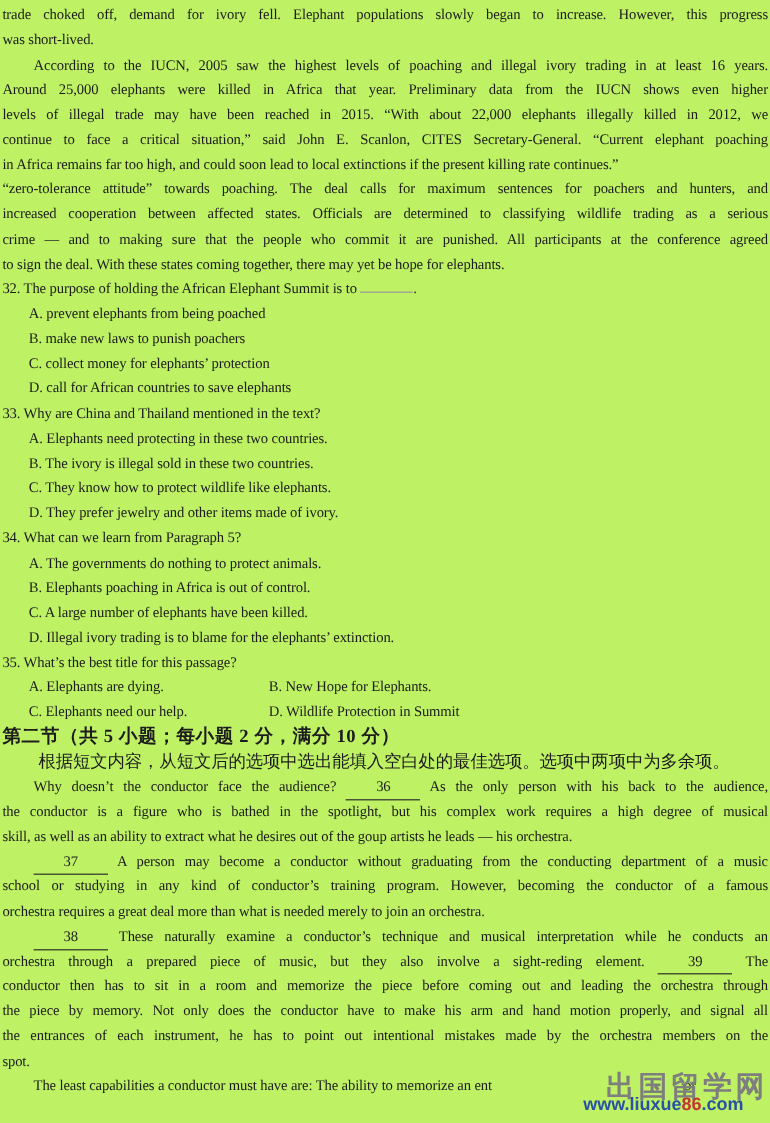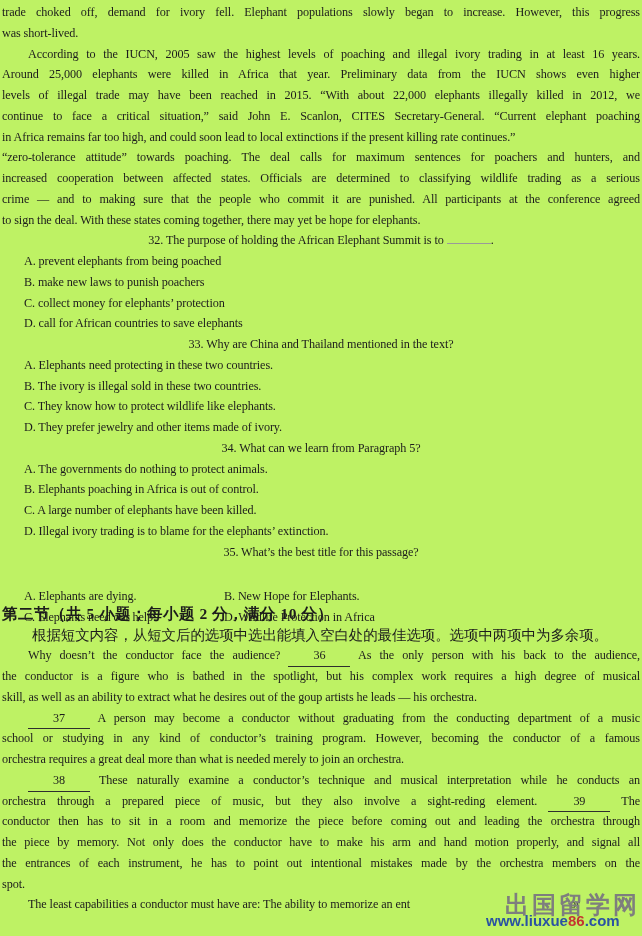--- a/index.html
+++ b/index.html
@@ -5,24 +5,24 @@
   html,body { margin:0; padding:0; }
   .page {
     position:relative; width:642px; height:936px; background:#ffffff;
     font-family:"Liberation Serif", serif; color:#1c1c1c; overflow:hidden;
   }
   .lines { position:absolute; left:2px; top:2px; width:638px; }
   .line { height:20.75px; line-height:20.75px; font-size:12.2px; letter-spacing:-0.1px; }
   .jf { text-align:justify; text-align-last:justify; -moz-text-align-last:justify; }
   .lt { text-align:left; }
   .ind { text-indent:26px; }
-  .q  { text-align:center; }
+  .q  { text-align:left; }
   .opt { padding-left:22px; }
   .opt2 { padding-left:22px; }
-  .opt2 .c1 { display:inline-block; width:200px;margin-top:24px; }
+  .opt2 .c1 { display:inline-block; width:200px; }
   .cnh { font-weight:bold; font-size:15.5px; letter-spacing:0.5px; }
   .cn  { font-size:14.5px; text-indent:30px; }
   .blank {
     display:inline-block; min-width:62px; border-bottom:1px solid #2e2e2e;
     text-align:center; text-indent:0; text-align-last:center;
   }
   .uline { display:inline-block; width:44px; height:0.85em; border-bottom:1px solid #9a9a9a; }
   .gap { display:inline-block; width:160px; height:1px; }
   .wm-site {
     position:absolute; top:889px; right:2px;
@@ -60,21 +60,21 @@
       <div class="line opt">B. The ivory is illegal sold in these two countries.</div>
       <div class="line opt">C. They know how to protect wildlife like elephants.</div>
       <div class="line opt">D. They prefer jewelry and other items made of ivory.</div>
       <div class="line q">34. What can we learn from Paragraph 5?</div>
       <div class="line opt">A. The governments do nothing to protect animals.</div>
       <div class="line opt">B. Elephants poaching in Africa is out of control.</div>
       <div class="line opt">C. A large number of elephants have been killed.</div>
       <div class="line opt">D. Illegal ivory trading is to blame for the elephants’ extinction.</div>
       <div class="line q">35. What’s the best title for this passage?</div>
       <div class="line opt2"><span class="c1">A. Elephants are dying.</span><span class="c2">B. New Hope for Elephants.</span></div>
-      <div class="line opt2"><span class="c1">C. Elephants need our help.</span><span class="c2">D. Wildlife Protection in Africa</span></div>
+      <div class="line opt2"><span class="c1">C. Elephants need our help.</span><span class="c2">D. Wildlife Protection in Summit</span></div>
       <div class="line cnh">第二节（共 5 小题；每小题 2 分，满分 10 分）</div>
       <div class="line cn">根据短文内容，从短文后的选项中选出能填入空白处的最佳选项。选项中两项中为多余项。</div>
       <div class="line jf ind"><span>Why doesn’t the conductor face the audience? </span><span class="blank">36</span><span> As the only person with his back to the audience,</span></div>
       <div class="line jf">the conductor is a figure who is bathed in the spotlight, but his complex work requires a high degree of musical</div>
       <div class="line lt">skill, as well as an ability to extract what he desires out of the goup artists he leads — his orchestra.</div>
       <div class="line jf ind"><span class="blank">37</span><span> A person may become a conductor without graduating from the conducting department of a music</span></div>
       <div class="line jf">school or studying in any kind of conductor’s training program. However, becoming the conductor of a famous</div>
       <div class="line lt">orchestra requires a great deal more than what is needed merely to join an orchestra.</div>
       <div class="line jf ind"><span class="blank">38</span><span> These naturally examine a conductor’s technique and musical interpretation while he conducts an</span></div>
       <div class="line jf"><span>orchestra through a prepared piece of music, but they also involve a sight-reding element. </span><span class="blank">39</span><span> The</span></div>

